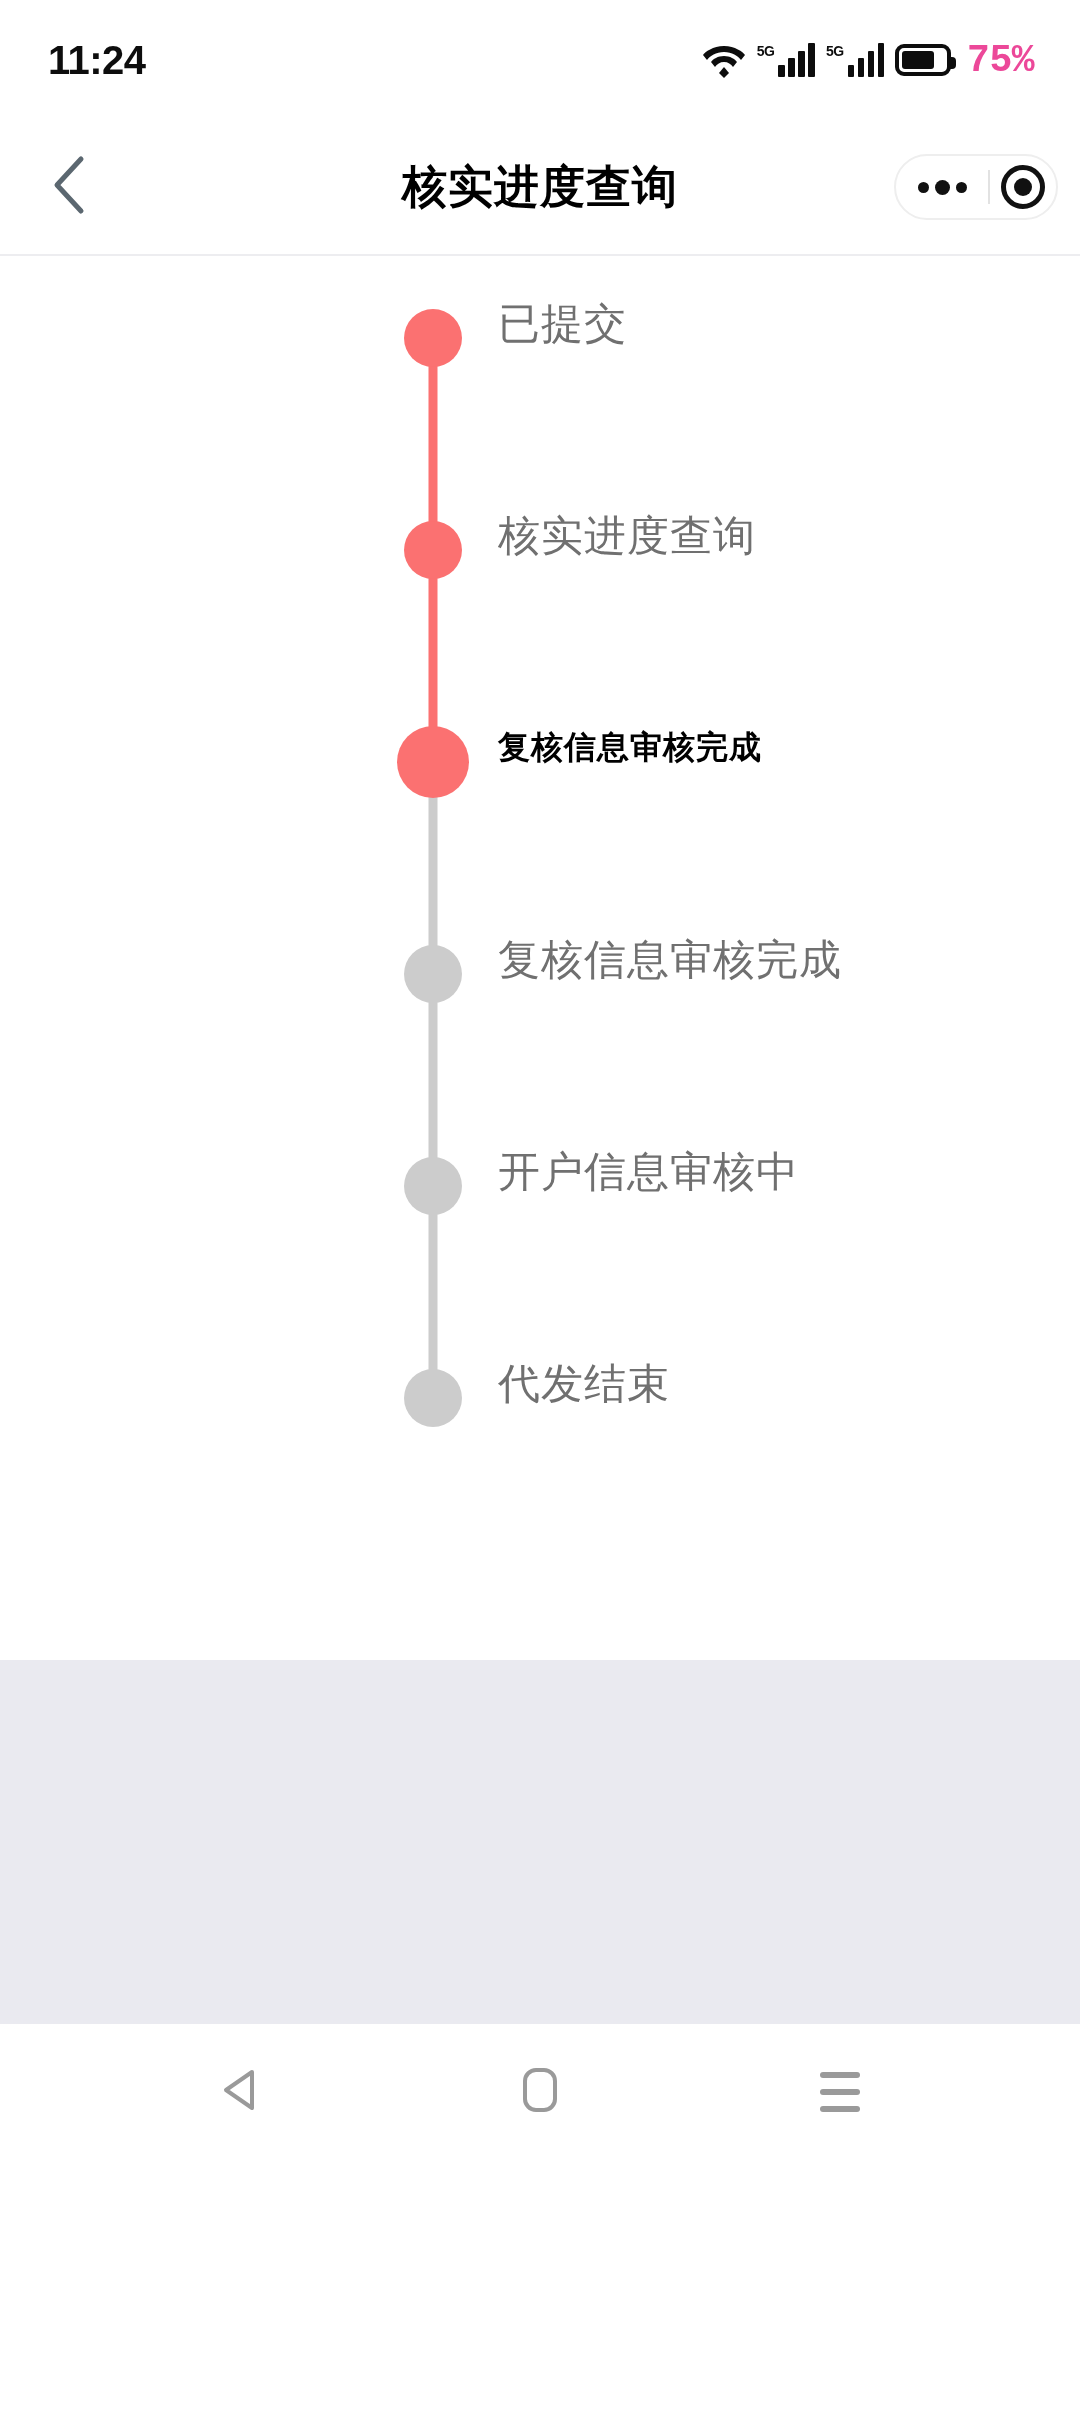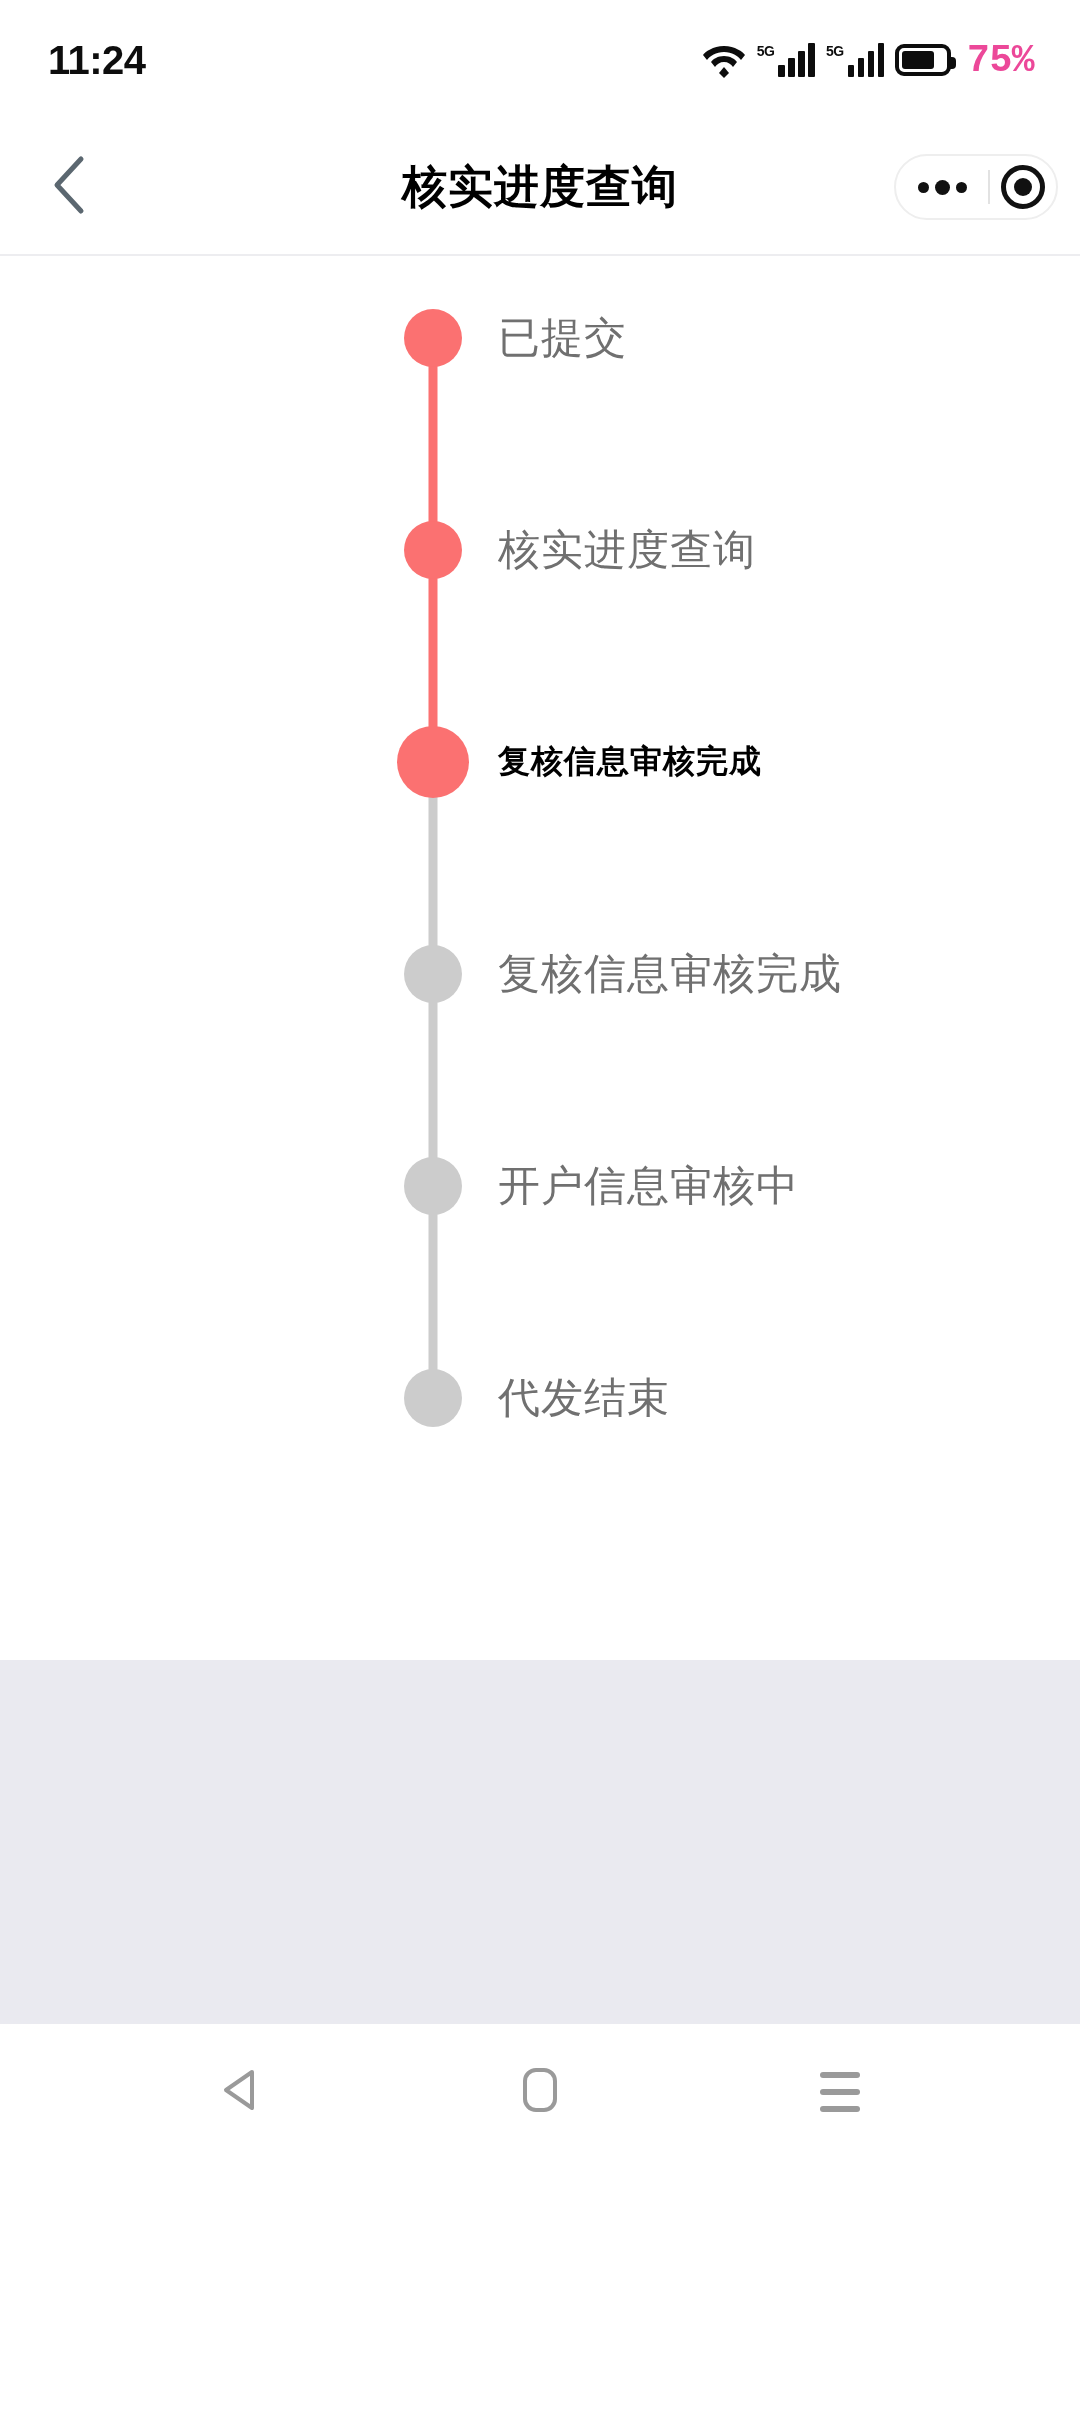--- a/index.html
+++ b/index.html
@@ -239,21 +239,21 @@
   .step.current .dot {
     width: 72px;
     height: 72px;
   }
 
   .step .label {
     margin-left: 110px;
     margin-top: 0;
     transform: translateY(-50%);
     position: absolute;
-    top: 30px;
+    top: 16px;
     font-size: 42px;
     color: #707070;
     white-space: nowrap;
     letter-spacing: 1px;
     font-family: "DejaVu Sans", "Liberation Sans", sans-serif;
   }
   .step.current .label {
     color: #000000;
     font-weight: bold;
     font-size: 32px;

